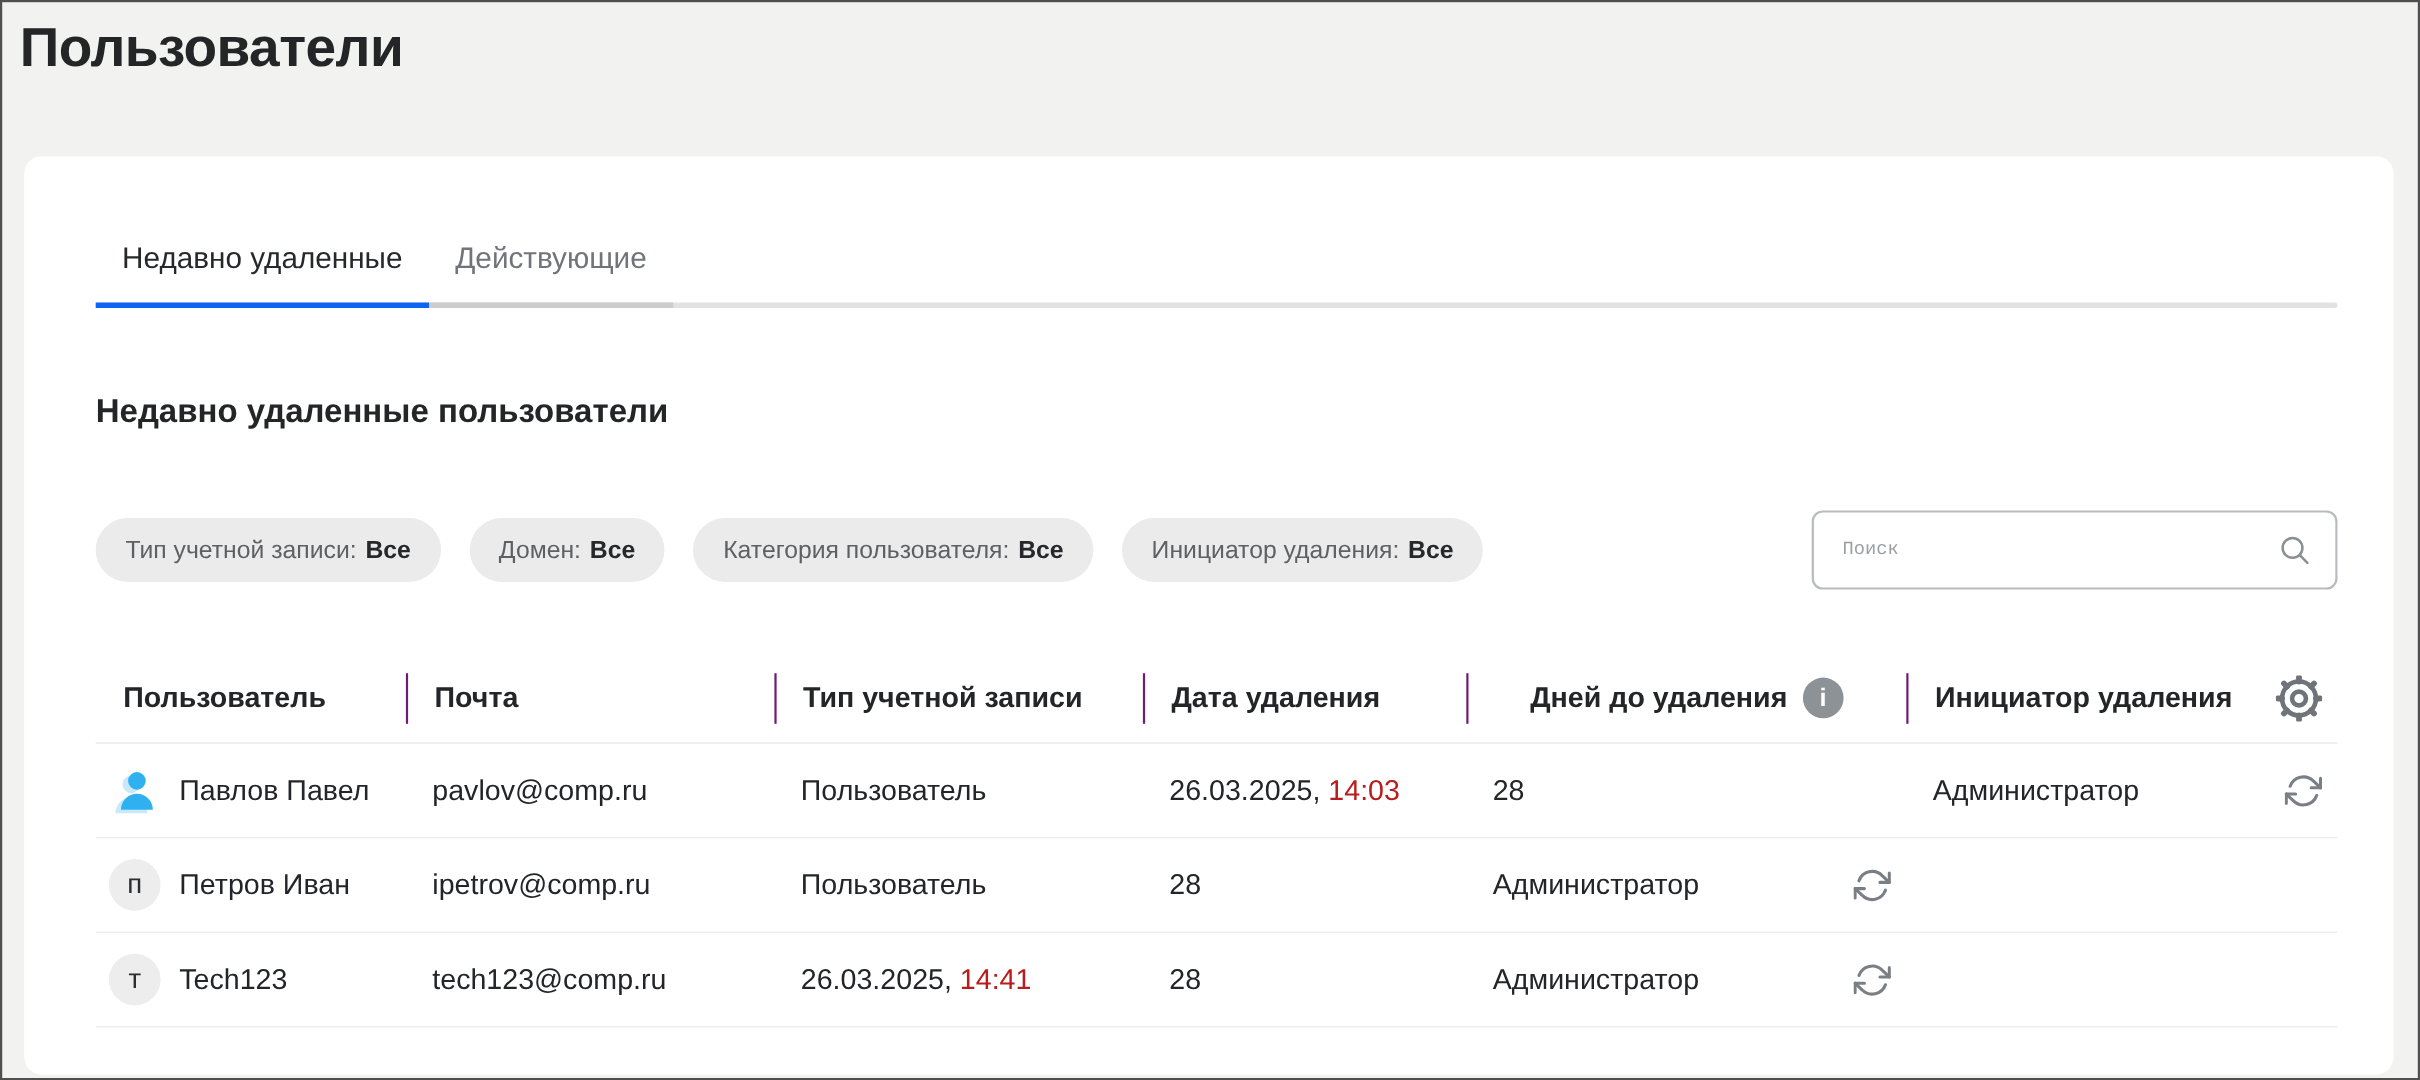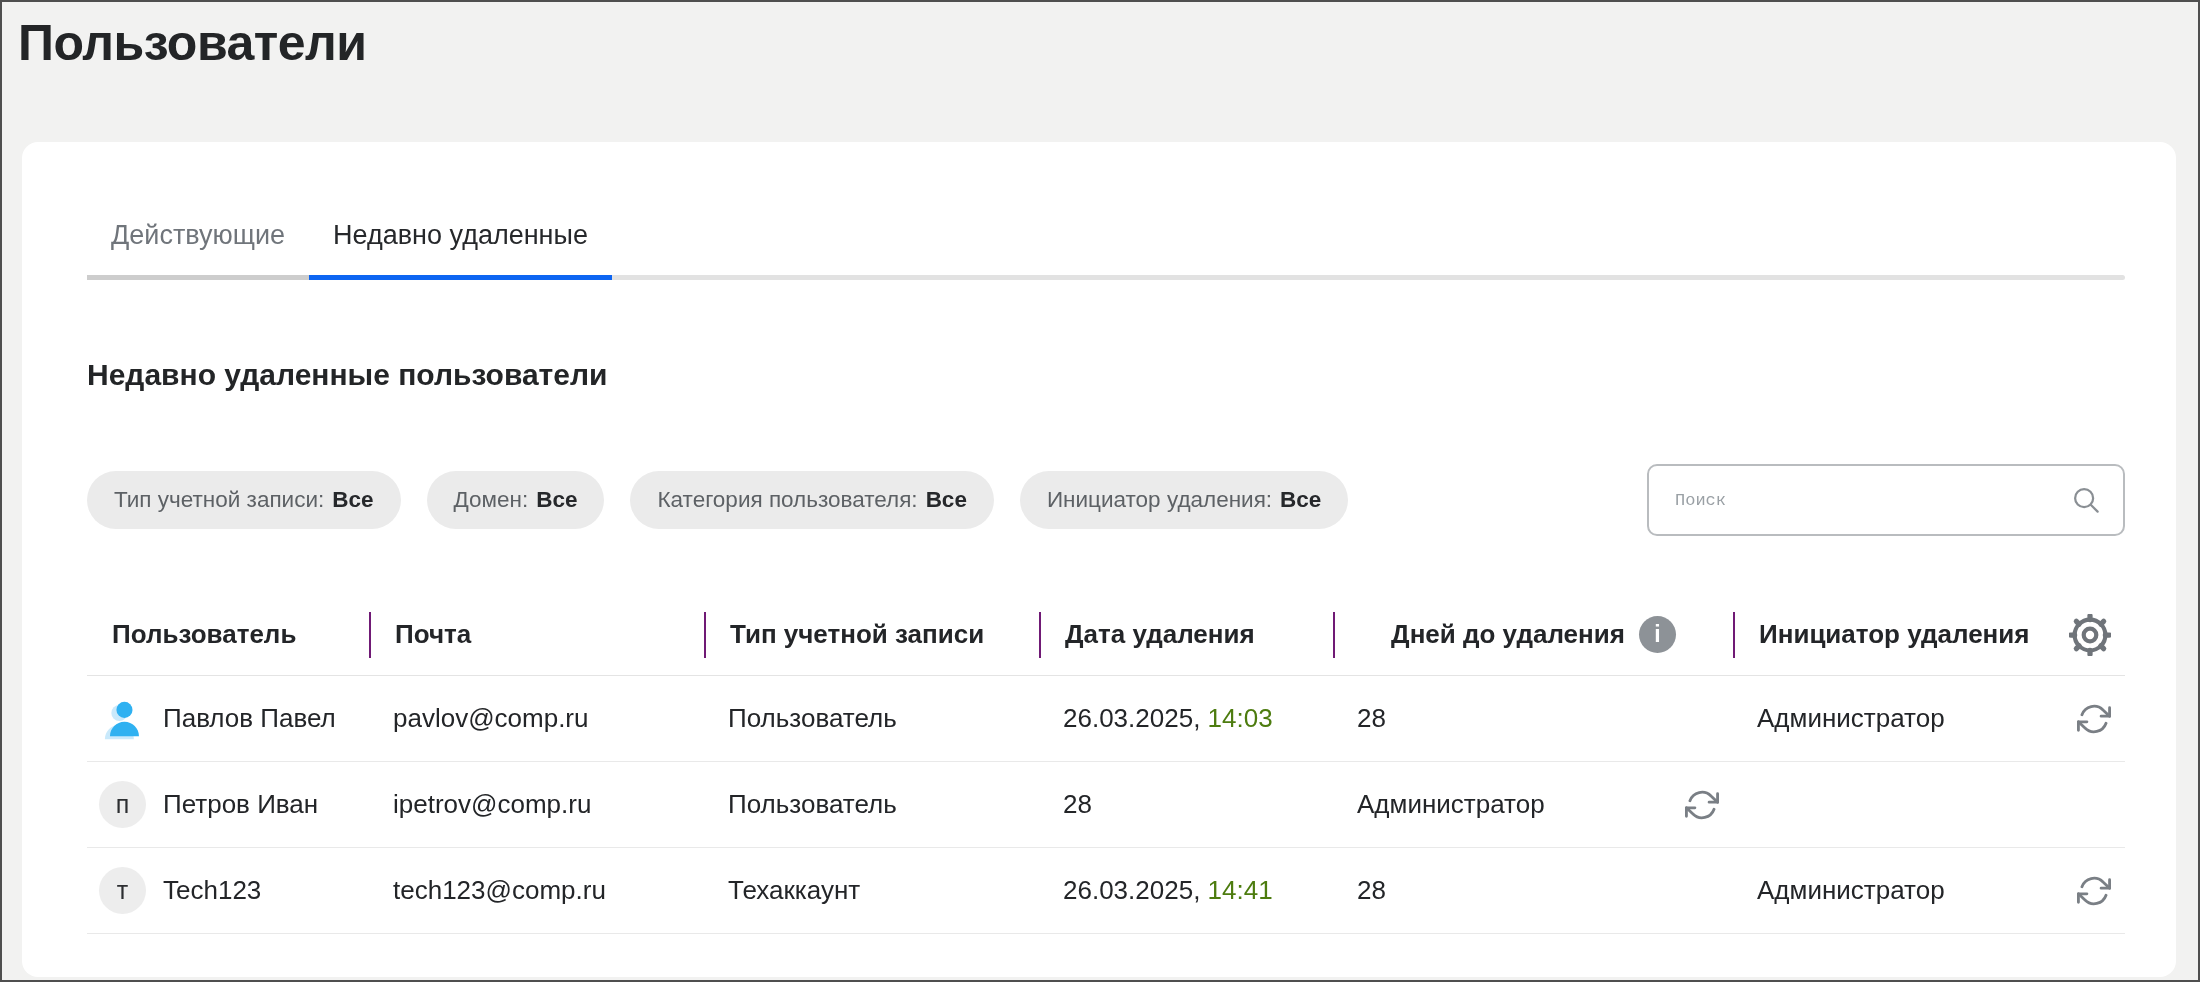--- a/index.html
+++ b/index.html
@@ -85,21 +85,21 @@
     height: 86px; border-bottom: 1px solid #e9e9e9;
     font-size: 26px; color: #232528;
   }
   .cell { padding-left: 24px; white-space: nowrap; }
   .cell-user { display: flex; align-items: center; gap: 17px; padding-left: 12px; }
   .cell-days { text-align: left; padding-right: 25px; }
   .cell-initiator {
     display: flex; align-items: center; justify-content: space-between;
     padding-right: 14px;
   }
-  .time { color: #4d7c0f; }
+  .time { color: #b91c1c; }
   
   .avatar-letter {
     width: 47px; height: 47px; border-radius: 50%; background: #ededed;
     display: flex; align-items: center; justify-content: center;
     font-size: 25px; color: #2c2e31; flex: none;
   }
   .avatar-person { width: 47px; height: 47px; flex: none; }
   .info-badge {
     width: 37px; height: 37px; border-radius: 50%; background: #8d9297;
     color: #ffffff; display: flex; align-items: center; justify-content: center;
@@ -110,25 +110,25 @@
 </style>
 </head>
 <body>
 
 <div class="page-title">Пользователи</div>
 
 <div class="card">
 
   <div class="tabs-wrap">
     <div class="tabs">
+      <div class="tab tab-active">
+        <span>Недавно удаленные</span>
+      </div>
       <div class="tab tab-inactive">
         <span>Действующие</span>
-      </div>
-      <div class="tab tab-active">
-        <span>Недавно удаленные</span>
       </div>
     </div>
     <div class="tabs-track"></div>
   </div>
 
   <div class="section-title">Недавно удаленные пользователи</div>
 
   <div class="filter-row">
     <div class="chips">
       <div class="chip">
@@ -244,21 +244,20 @@
         </span>
       </div>
     </div>
 
     <div class="trow">
       <div class="cell cell-user">
         <span class="avatar-letter">т</span>
         <span>Tech123</span>
       </div>
       <div class="cell">tech123@comp.ru</div>
-      <div class="cell">Техаккаунт</div>
       <div class="cell">
         <span>26.03.2025,</span>
         <span class="time">14:41</span>
       </div>
       <div class="cell cell-days">28</div>
       <div class="cell cell-initiator">
         <span>Администратор</span>
         <span class="icon-btn">
           <svg width="34" height="34" viewBox="0 0 24 24" fill="none" stroke="#7a7f85" stroke-width="2" stroke-linecap="round" stroke-linejoin="round">
             <polyline points="23 4 23 10 17 10"></polyline>

